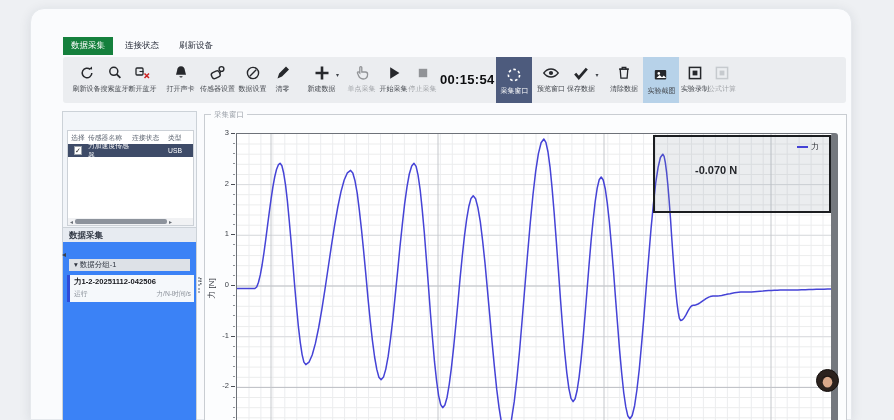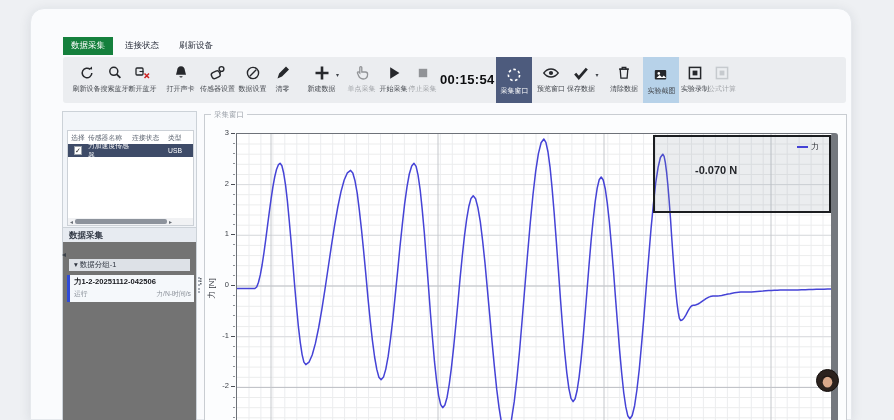--- a/index.html
+++ b/index.html
@@ -36,21 +36,21 @@
   .tbl-head span{white-space:nowrap;overflow:hidden;}
   .c1{width:20px;text-align:center;}.c2{width:44px;}.c3{width:36px;}.c4{width:24px;}
   .tbl-row{display:flex;height:13px;align-items:center;background:#3e4b68;color:#ffffff;font-size:6.8px;}
   .checkbox{width:7px;height:7px;background:#ffffff;border:1px solid #9aa1aa;margin:0 auto;
             font-size:7px;line-height:7px;color:#222;text-align:center;}
   .dot{width:6px;height:6px;border-radius:50%;margin-left:10px;}
   .hscroll{position:absolute;left:0;bottom:0;width:125px;height:7px;background:#f1f2f4;display:flex;align-items:center;}
   .hscroll .arr{font-size:6px;color:#6b7077;width:7px;text-align:center;}
   .hscroll .thumb{height:5px;width:92px;background:#8d939c;border-radius:2px;}
   #panel-datalist{top:218px;height:194px;}
-  .dl-body{position:absolute;left:0;top:14px;right:0;bottom:0;background:#737373;}
+  .dl-body{position:absolute;left:0;top:14px;right:0;bottom:0;background:#3b82f6;}
   .group-row{position:absolute;left:6px;top:17px;width:121px;height:12px;background:#dde1e7;
              font-size:7.5px;color:#2f3540;line-height:12px;padding-left:5px;box-sizing:border-box;}
   .data-item{position:absolute;left:4px;top:33px;width:127px;height:27px;background:#f5f8fb;
              border-left:3px solid #2f4bd8;box-sizing:border-box;padding:2px 3px 0 4px;}
   .di-titlerow{display:flex;justify-content:space-between;gap:41px;}
   .di-name{font-size:7.6px;font-weight:bold;color:#15171c;white-space:nowrap;}
   .di-menu{font-size:8px;color:#555b63;font-weight:bold;}
   .di-subrow{display:flex;justify-content:space-between;margin-top:2px;font-size:6.8px;color:#8a9099;}
   .collapse-arrow{position:absolute;left:31px;top:242px;font-size:8px;color:#3c424b;line-height:8px;}
   .splitter{position:absolute;left:167px;top:268px;height:16px;border-left:2px dotted #a9afb8;}

